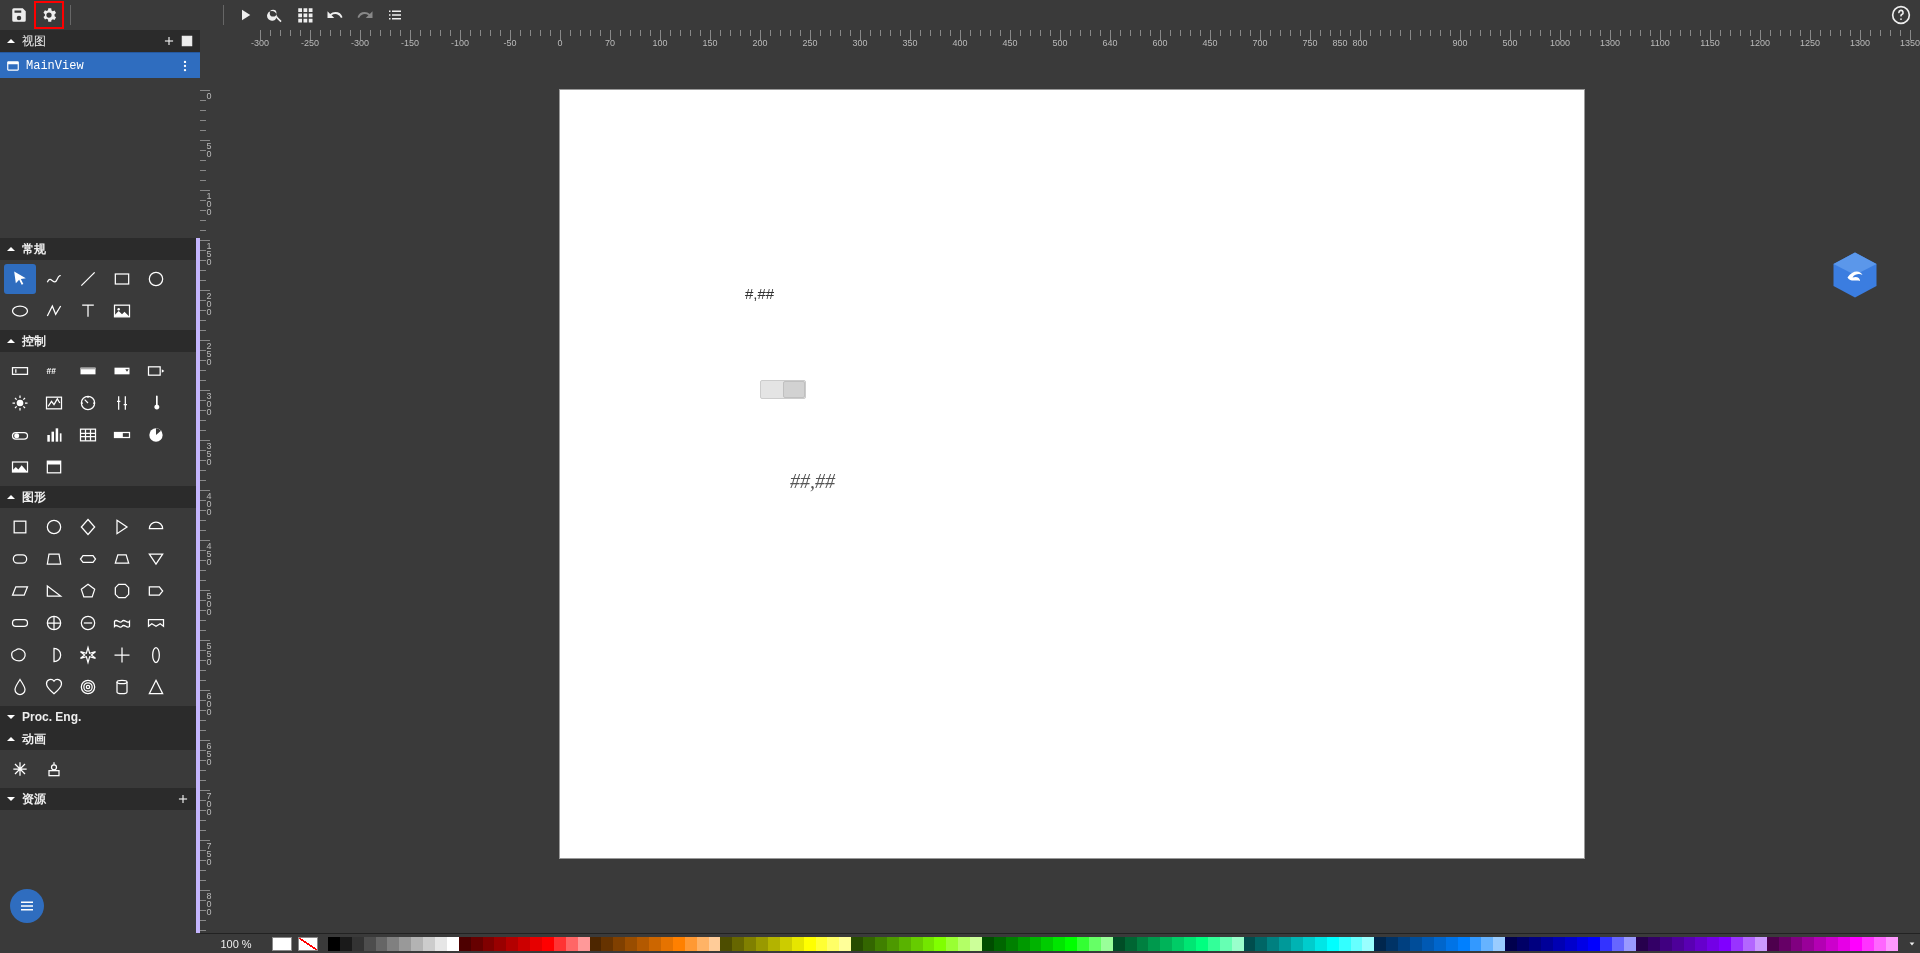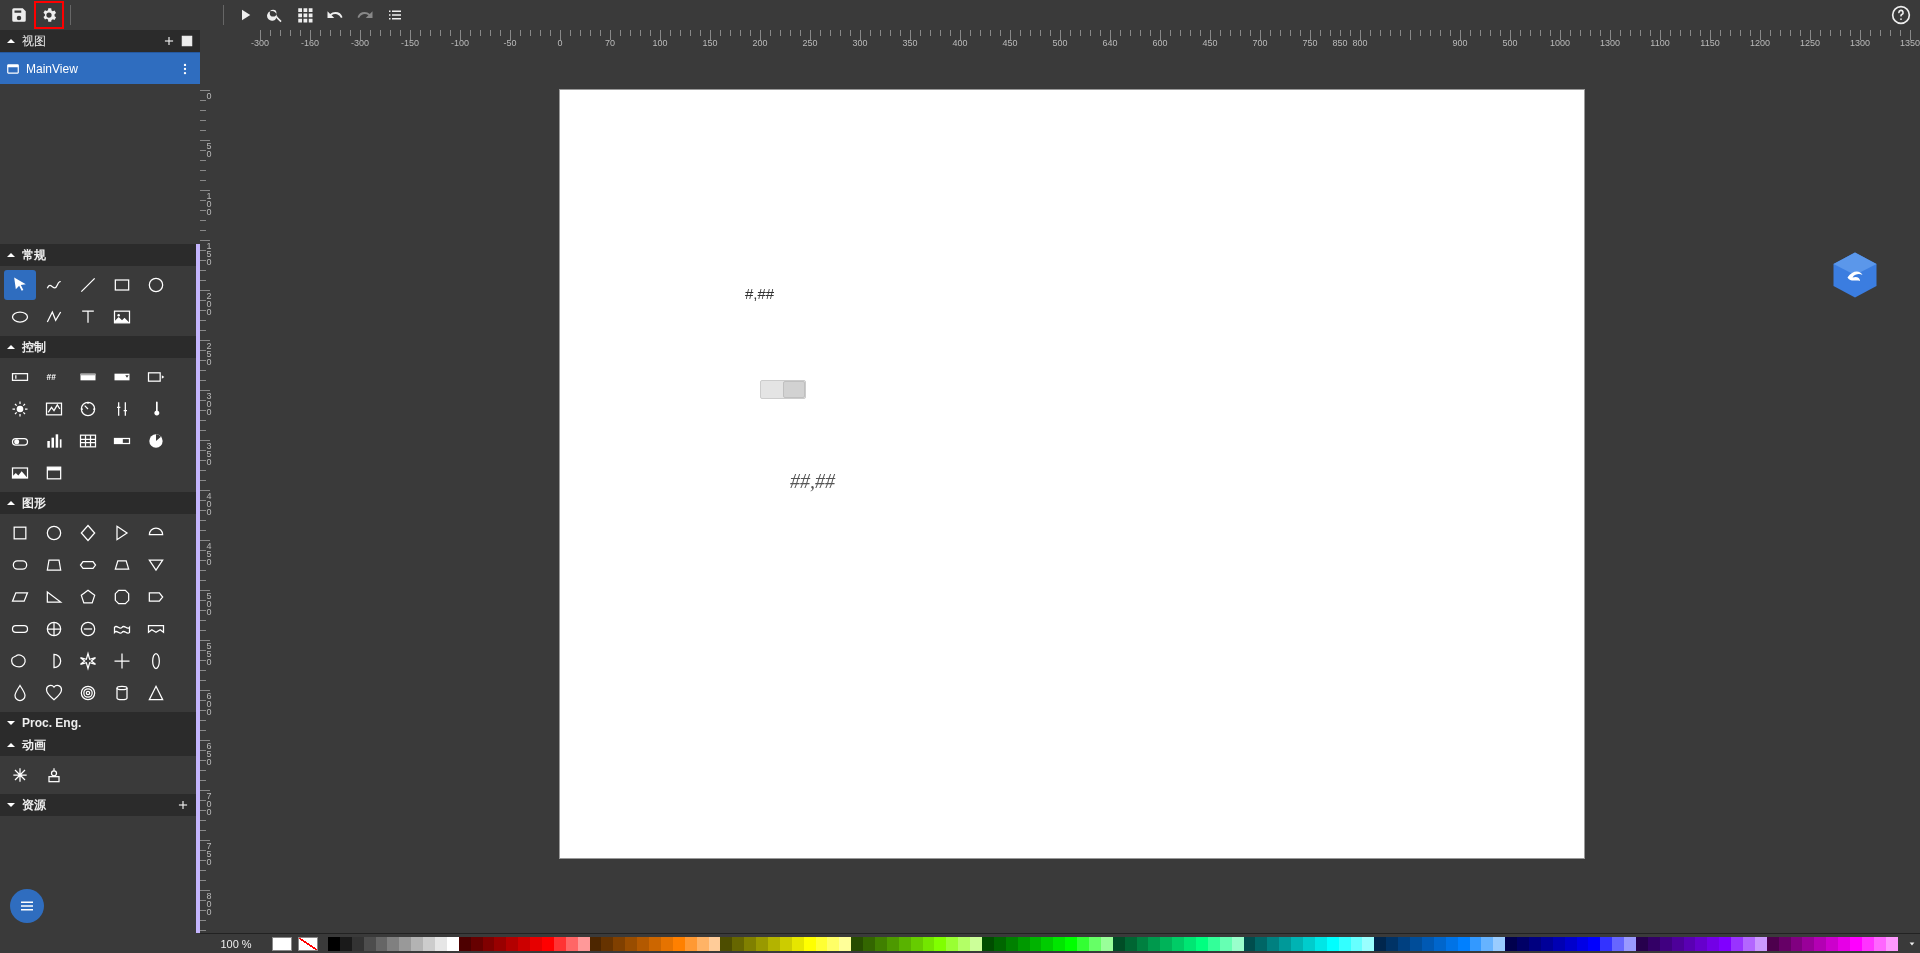--- a/index.html
+++ b/index.html
@@ -16,21 +16,21 @@
 .help-btn svg{width:20px;height:20px;fill:none;stroke:#eee;stroke-width:2;}
 
 
 .sidebar { position: absolute; top: 30px; left: 0; width: 200px; bottom: 20px; background: #3a3a3a; display: flex; flex-direction: column; }
 .sidebar .views-hdr { height: 22px; background: #2b2b2b; display: flex; align-items: center; padding: 0 4px; }
 .sidebar .views-hdr .chev { width: 14px; display:flex;align-items:center;justify-content:center;}
 .sidebar .views-hdr .chev svg{width:10px;height:10px;fill:#fff;}
 .sidebar .views-hdr .lbl { margin-left: 4px; flex: 1; font-size: 12px;}
 .sidebar .views-hdr .act { width: 18px; height: 18px; display:flex;align-items:center;justify-content:center;cursor:pointer;}
 .sidebar .views-hdr .act svg{width:14px;height:14px;fill:#eee;}
-.view-row { height: 32px; background: #2f6dbf; display: flex; align-items: center; padding: 12px 6px; border-top:1px solid #2559a0; }
+.view-row { height: 26px; background: #2f6dbf; display: flex; align-items: center; padding: 12px 6px; border-top:1px solid #2559a0;font-family:Liberation Mono, monospace; }
 .view-row svg.icn{width:14px;height:14px;fill:#fff;margin-right:6px;}
 .view-row .nm{flex:1;color:#fff;font-size:12px;}
 .view-row .menu{width:18px;height:18px;display:flex;align-items:center;justify-content:center;cursor:pointer;}
 .view-row .menu svg{width:14px;height:14px;fill:#fff;}
 .views-gap { height: 160px; background: #3a3a3a; border-right:0; }
 .tool-sections { flex: 1; overflow-y: auto; overflow-x: hidden; border-right:4px solid #c4b5fd;font-weight:bold;}
 .tool-sections::-webkit-scrollbar{width:8px;background:#2b2b2b;}
 .tool-sections::-webkit-scrollbar-thumb{background:#666;border-radius:4px;}
 .sec-hdr { height: 22px; background: #2b2b2b; display:flex;align-items:center;padding:0 4px;cursor:pointer;}
 .sec-hdr .chev{width:14px;display:flex;align-items:center;justify-content:center;}
@@ -572,21 +572,21 @@
 
 <div class="canvas-wrap">
   <div class="hruler" id="hruler">
       <div class="tick major" style="left: 60px;"></div>
       <div class="num" style="left: 60px;">-300</div>
       <div class="tick" style="left: 70px;"></div>
       <div class="tick" style="left: 80px;"></div>
       <div class="tick" style="left: 90px;"></div>
       <div class="tick" style="left: 100px;"></div>
       <div class="tick major" style="left: 110px;"></div>
-      <div class="num" style="left: 110px;">-160</div>
+      <div class="num" style="left: 110px;">-250</div>
       <div class="tick" style="left: 120px;"></div>
       <div class="tick" style="left: 130px;"></div>
       <div class="tick" style="left: 140px;"></div>
       <div class="tick" style="left: 150px;"></div>
       <div class="tick major" style="left: 160px;"></div>
       <div class="num" style="left: 160px;">-300</div>
       <div class="tick" style="left: 170px;"></div>
       <div class="tick" style="left: 180px;"></div>
       <div class="tick" style="left: 190px;"></div>
       <div class="tick" style="left: 200px;"></div>

